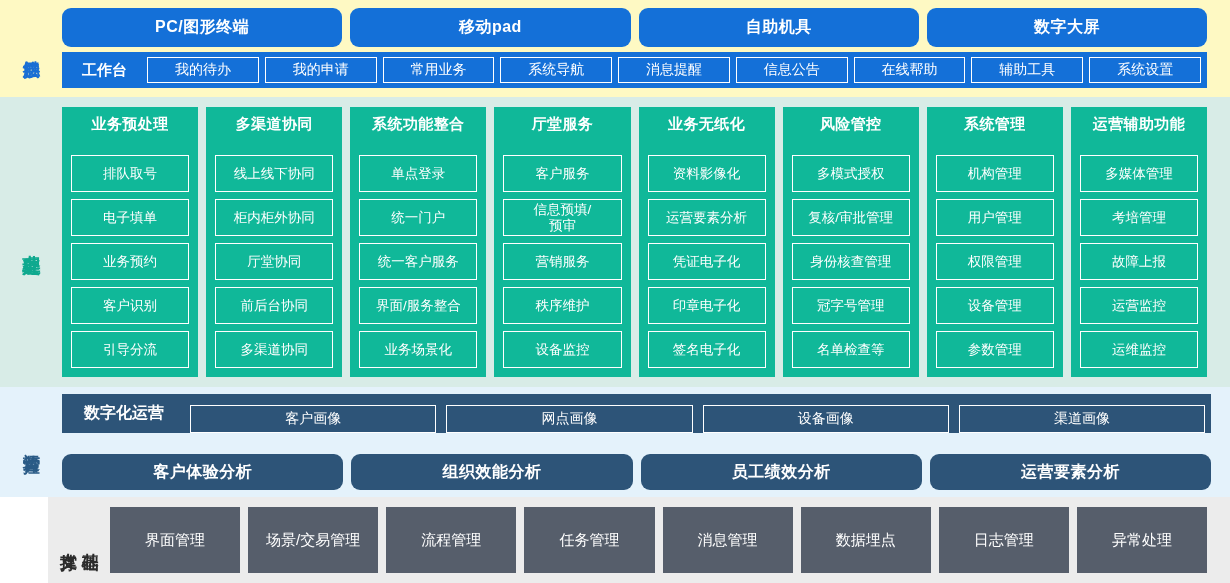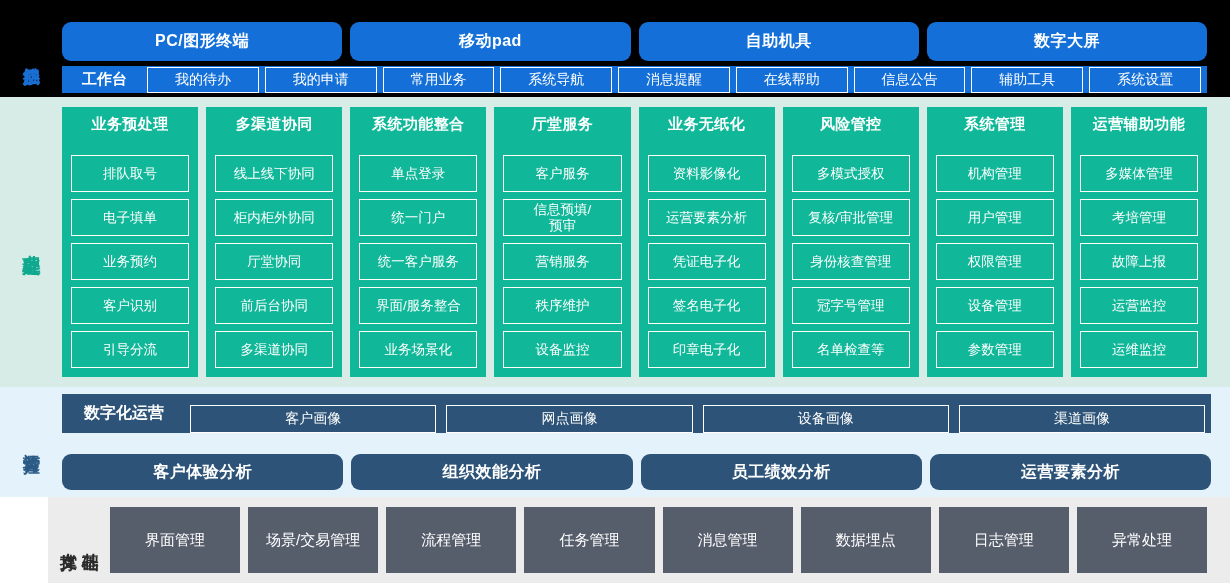--- a/index.html
+++ b/index.html
@@ -24,21 +24,21 @@
     line-height: 1.28;
     font-size: 17px;
     font-weight: bold;
   }
   .band-label .vtxt2col {
     display: flex; flex-direction: row-reverse;
   }
   .band-body { flex: 1 1 auto; display: flex; flex-direction: column; }
 
   
-  #layer-contact { height: 97px; background: #000000; padding: 18px 0 4px 0; }
+  #layer-contact { height: 97px; background: #fef9c3; padding: 4px 0 4px 0; }
   #layer-contact .band-label .vtxt { color: #1a6fd4; }
   .chan-row { display: flex; gap: 8px; padding: 4px 23px 0 0; }
   .chan-box {
     flex: 1 1 0;
     height: 39px;
     background: #1470d8;
     border-radius: 9px;
     color: #ffffff;
     font-size: 16px; font-weight: bold;
     display: flex; align-items: center; justify-content: center;
@@ -152,22 +152,22 @@
         <div class="chan-box">自助机具</div>
         <div class="chan-box">数字大屏</div>
       </div>
       <div class="workbench-row">
         <span class="workbench-title">工作台</span>
         <div class="wb-item">我的待办</div>
         <div class="wb-item">我的申请</div>
         <div class="wb-item">常用业务</div>
         <div class="wb-item">系统导航</div>
         <div class="wb-item">消息提醒</div>
+        <div class="wb-item">信息公告</div>
         <div class="wb-item">在线帮助</div>
-        <div class="wb-item">信息公告</div>
         <div class="wb-item">辅助工具</div>
         <div class="wb-item">系统设置</div>
       </div>
     </div>
   </section>
 
   <section class="band" id="layer-business">
     <div class="band-label">
       <span class="vtxt">业务处理层</span>
     </div>
@@ -218,22 +218,22 @@
             <div class="biz-item">设备监控</div>
           </div>
         </div>
 
         <div class="biz-col">
           <div class="biz-col-title">业务无纸化</div>
           <div class="biz-items">
             <div class="biz-item">资料影像化</div>
             <div class="biz-item">运营要素分析</div>
             <div class="biz-item">凭证电子化</div>
+            <div class="biz-item">印章电子化</div>
             <div class="biz-item">签名电子化</div>
-            <div class="biz-item">印章电子化</div>
           </div>
         </div>
 
         <div class="biz-col">
           <div class="biz-col-title">风险管控</div>
           <div class="biz-items">
             <div class="biz-item">多模式授权</div>
             <div class="biz-item">复核/审批管理</div>
             <div class="biz-item">身份核查管理</div>
             <div class="biz-item">冠字号管理</div>

